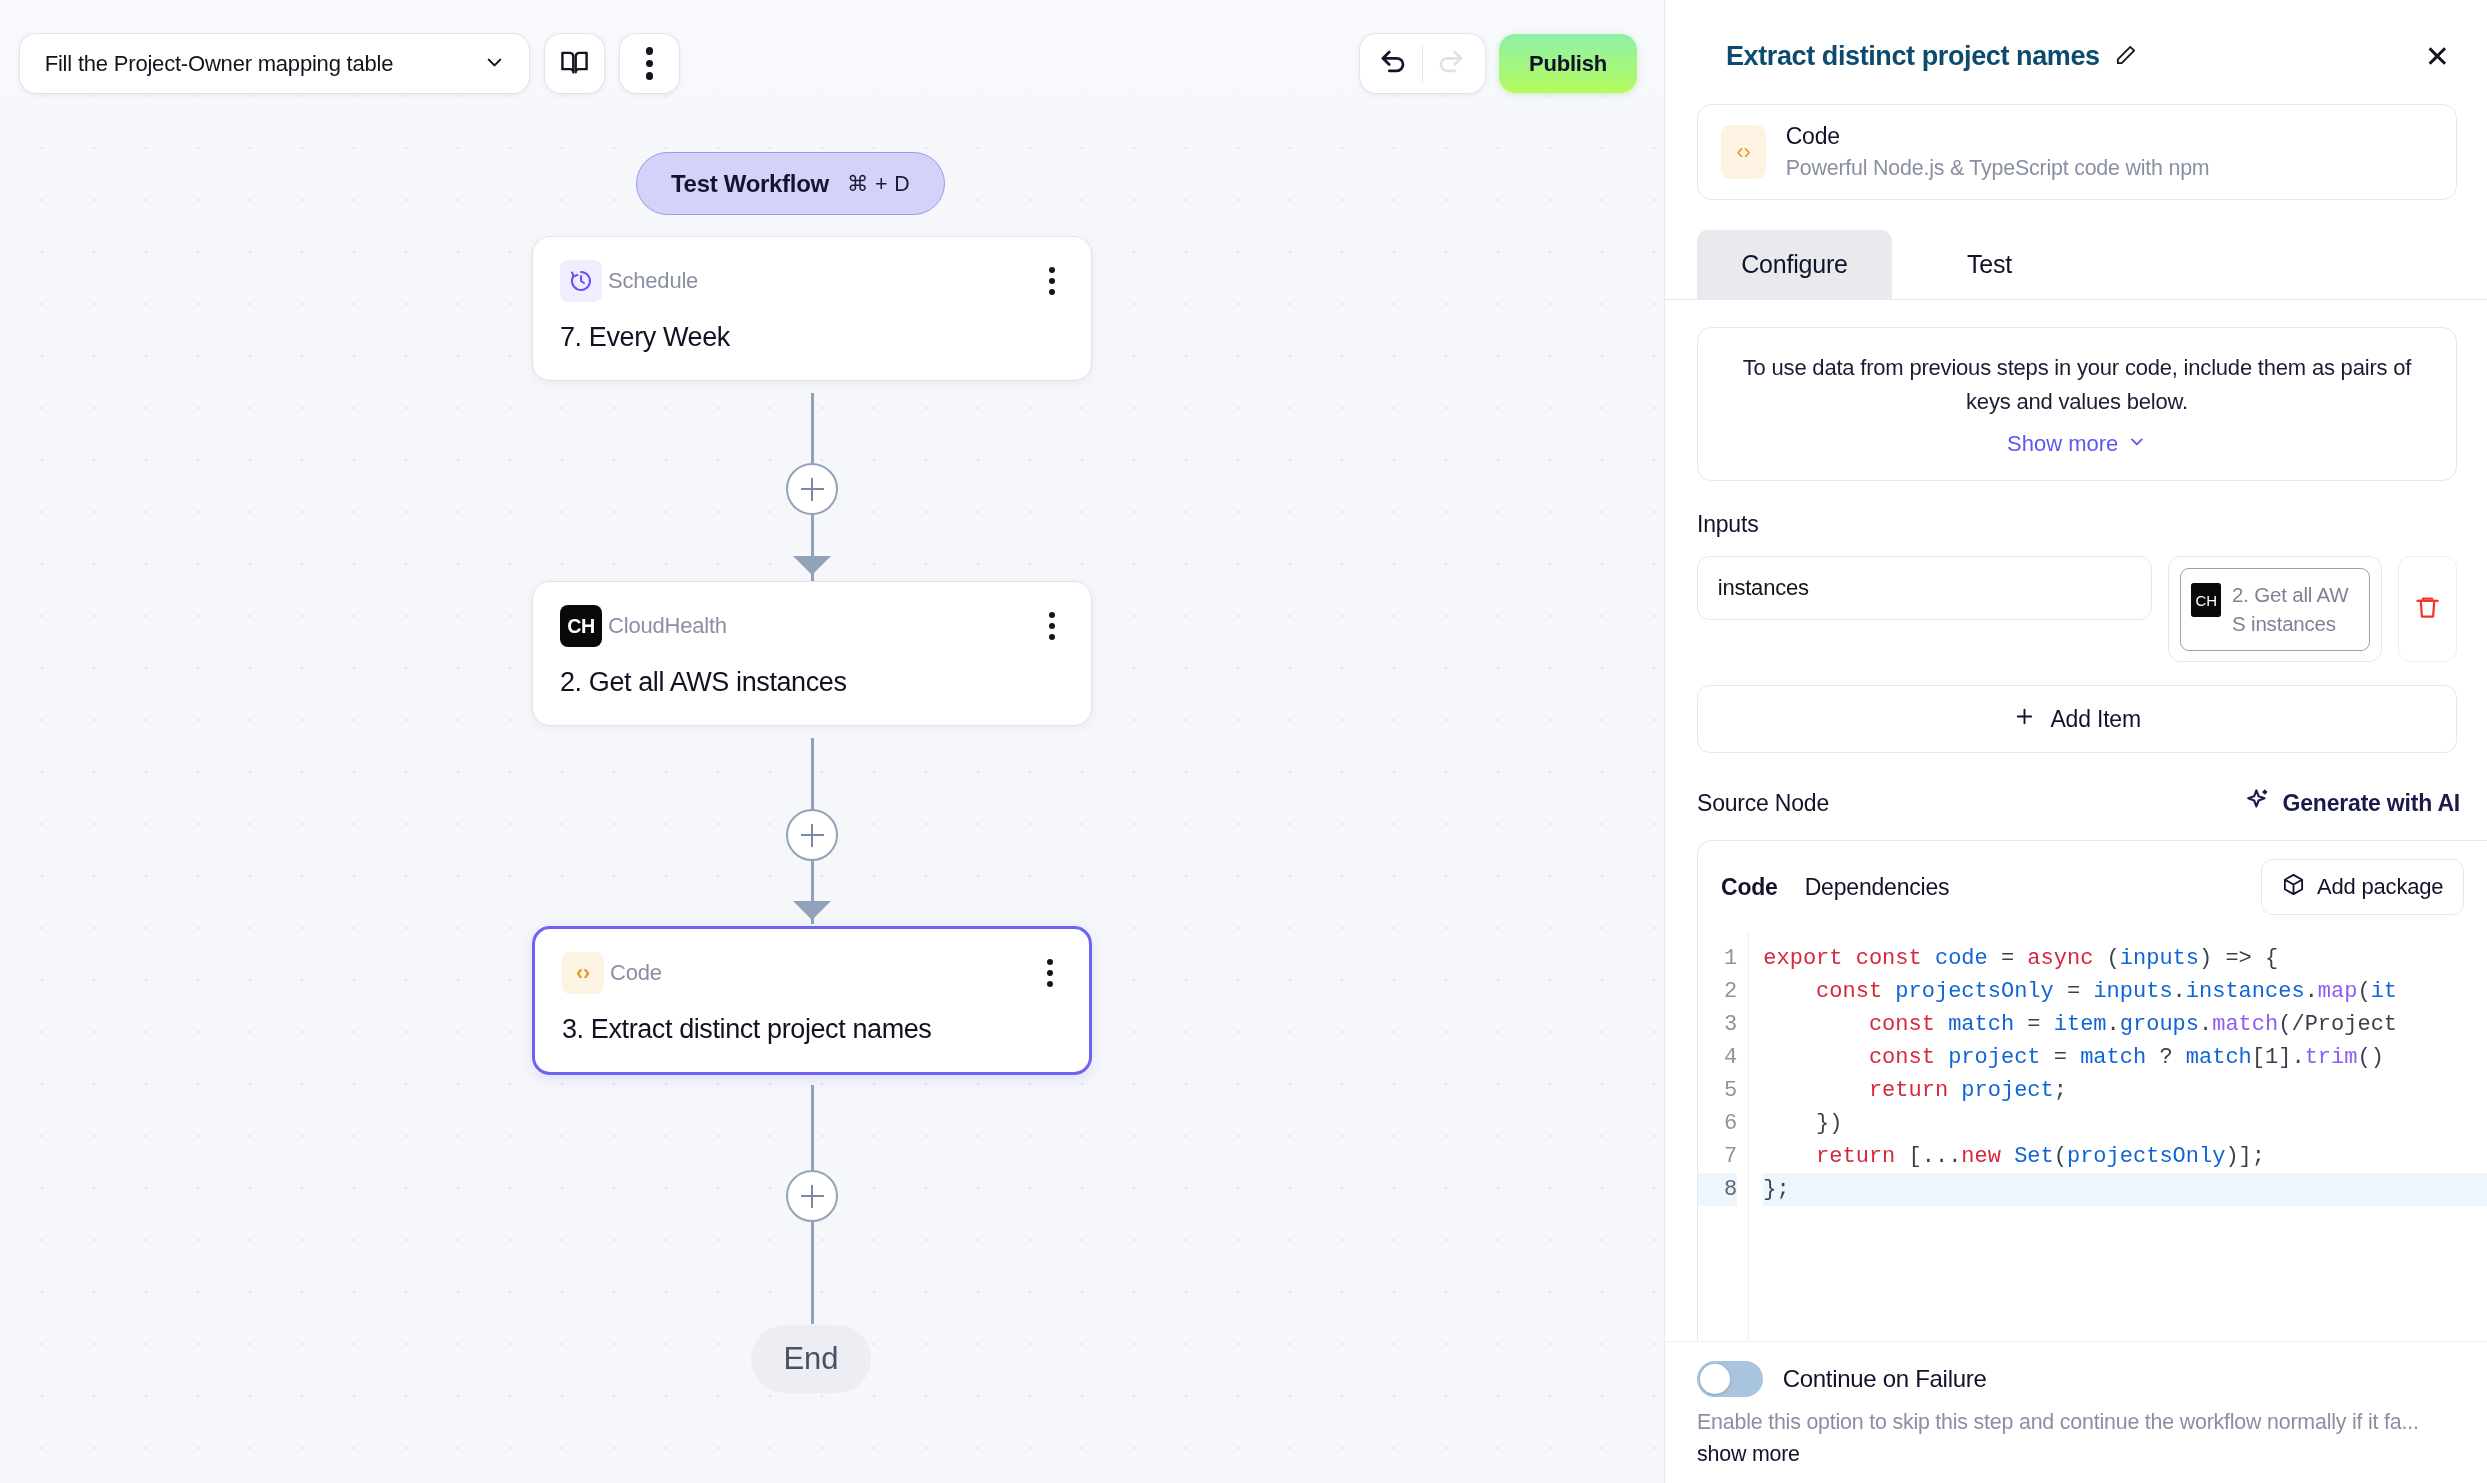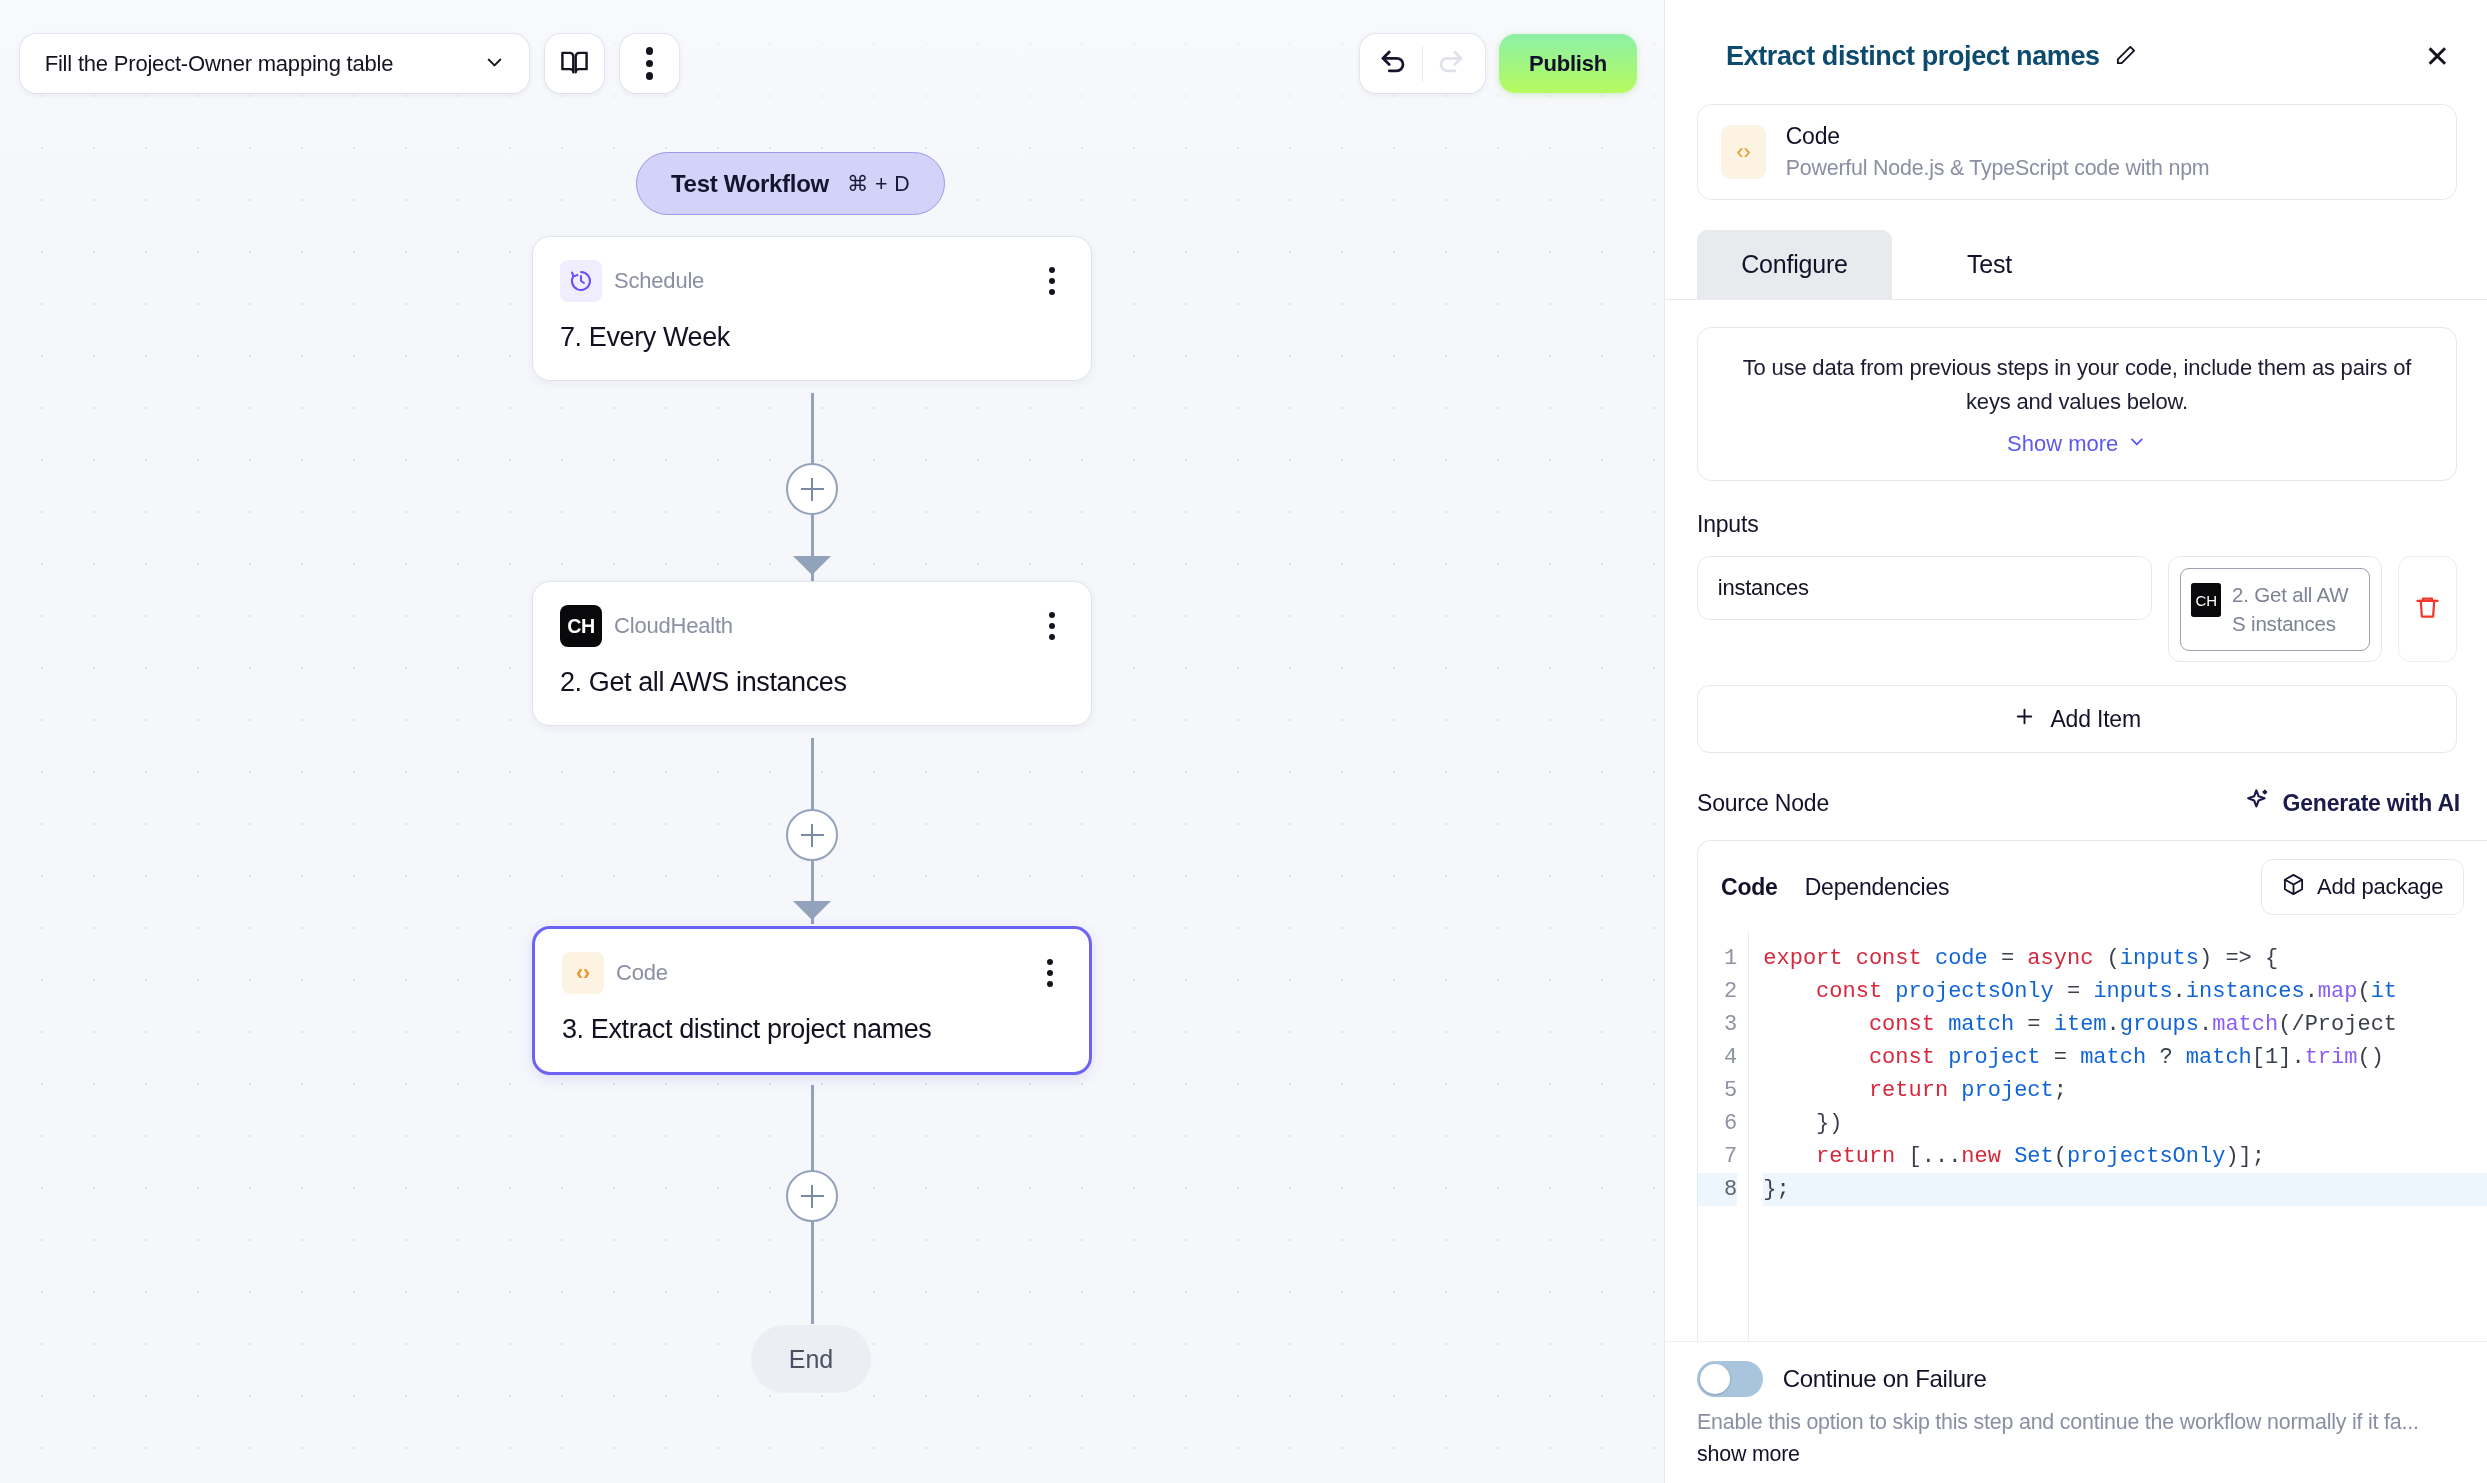--- a/index.html
+++ b/index.html
@@ -81,21 +81,21 @@
   
   .node {
     position: absolute; left: 532px; width: 560px;
     background: #fff; border-radius: 18px;
     border: 1.3px solid #dfe3ec;
     box-shadow: 0 2.7px 9px rgba(30,35,70,.05);
     padding: 23px 27px 27px 27px; cursor: pointer; z-index: 20;
   }
   .node.selected { border: 3.1px solid #6c63f3; box-shadow: 0 0 0 1.3px #fff inset, 0 3.6px 12.5px rgba(90,80,240,.14); }
   .node-head { display:flex; align-items:center; justify-content:space-between; }
-  .node-head-left { display:flex; align-items:center; gap: 12px; }
+  .node-head-left { display:flex; align-items:center; gap: 6px; }
   .node-badge {
     width: 42px; height: 42px; border-radius: 8px;
     display:flex; align-items:center; justify-content:center;
     font-size: 19px; font-weight: 700;
   }
   .badge-schedule { background:#f0edfe; color:#6d4df6; }
   .badge-ch { background:#09090b; color:#fff; font-size: 19.7px; letter-spacing:-0.4px; }
   .badge-code { background:#fdf3e3; color:#e79626; font-size: 21.4px; }
   .node-type { font-size: 22px; color: #8a8fa3; letter-spacing:-0.2px; }
   .node-title { margin-top: 19.7px; font-size: 27px; color:#111122; font-weight: 400; letter-spacing:-0.4px; }
@@ -110,21 +110,21 @@
   }
   .plus-node:before, .plus-node:after { content:''; position:absolute; background:#7a8aa6; }
   .plus-node:before { width: 23px; height: 2.7px; }
   .plus-node:after  { width: 2.7px; height: 23px; }
   .arrow-head { position:absolute; left:793px; width:0; height:0;
     border-left: 19px solid transparent; border-right: 19px solid transparent;
     border-top: 19px solid #93a2bb; z-index: 8; }
   .end-node {
     position:absolute; left: 751px; top: 1325px; width: 120px; height: 68px;
     background:#eceef3; border-radius: 34px; display:flex; align-items:center;
-    justify-content:center; font-size: 25px; color:#4a5163; z-index: 20; cursor:pointer;
+    justify-content:center; font-size: 31px; color:#4a5163; z-index: 20; cursor:pointer;
   }
 
   
   .panel {
     position: relative; flex: 0 0 823px; width: 823px; height: 1483px;
     background: #fff; border-left: 1.3px solid #e7e9f0;
     display: flex; flex-direction: column; overflow: hidden;
   }
   .panel-head {
     display:flex; align-items:center; justify-content:space-between;

